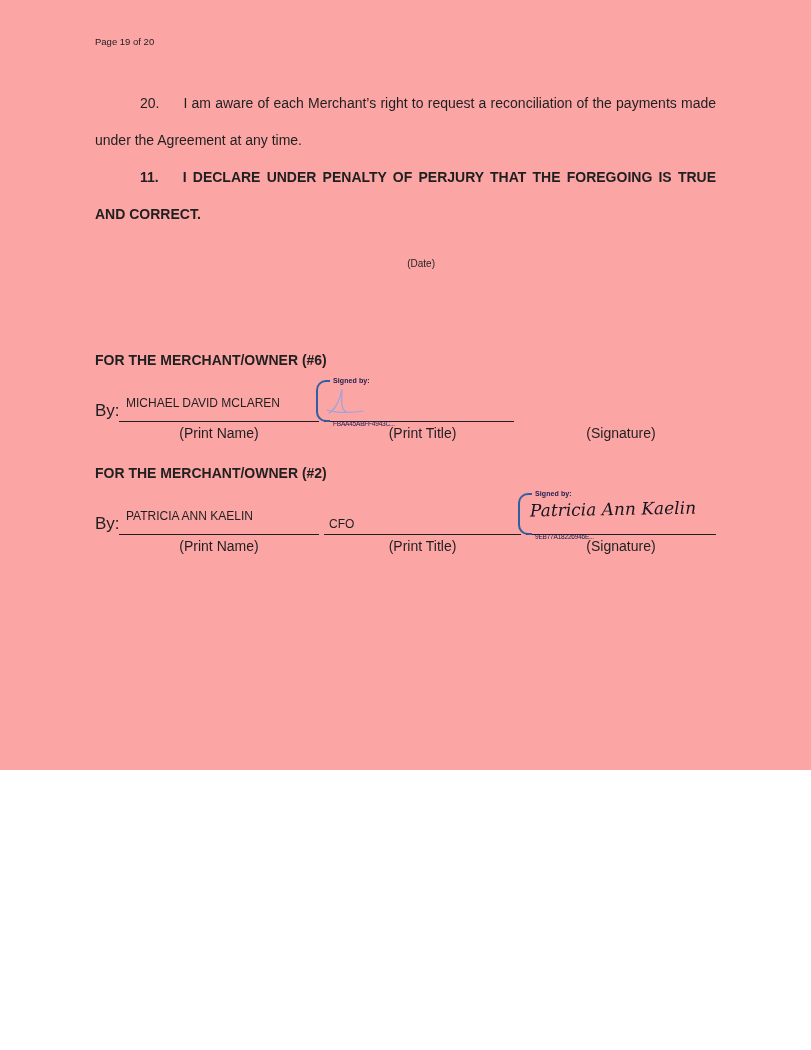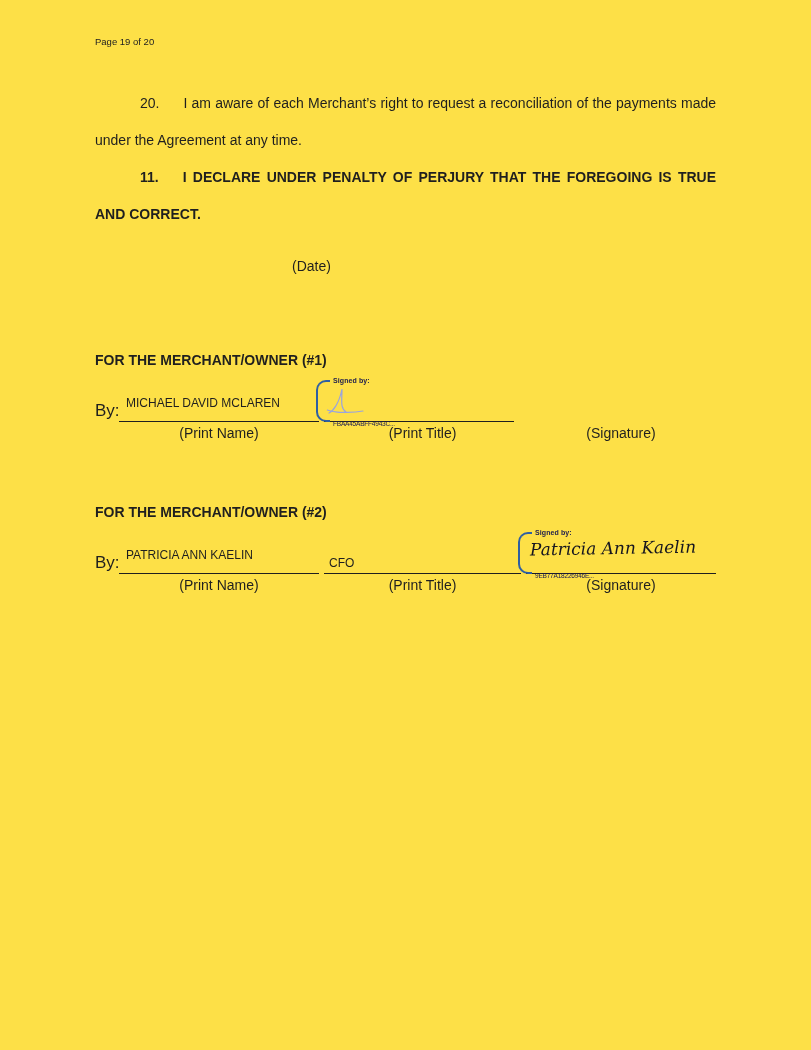--- a/index.html
+++ b/index.html
@@ -1,21 +1,21 @@
 <!DOCTYPE html>
 <html><head>
 <meta charset="utf-8">
 <style>
   * { margin: 0; padding: 0; box-sizing: border-box; }
   html, body { background: #ffffff; }
   .page {
     position: relative;
     width: 811px;
-    height: 1050px;
-    background: #fde047;
+    height: 770px;
+    background: #fca5a5;
     font-family: "Liberation Sans", sans-serif;
     color: #1f1f1f;
     overflow: hidden;
   }
   .page-number {
     position: absolute;
     left: 95px; top: 36px;
     font-size: 9.5px;
     color: #222;
   }
@@ -40,29 +40,29 @@
     width: 247px;
     margin-left: 5px;
     border-bottom: 1.5px solid #1f1f1f;
     display: flex;
     align-items: flex-end;
   }
   .date-value { font-size: 27px; line-height: 32px; padding-left: 6px; }
   .date-caption {
     margin-left: 93px;
     width: 247px;
-    text-align: center;
-    font-size: 14px;
+    text-align: right;
+    font-size: 10px;
     margin-top: 2px;
   }
 
   
   .signer { position: absolute; left: 95px; width: 640px; }
   .signer-1 { top: 352px; }
-  .signer-2 { top: 504px; }
+  .signer-2 { top: 465px; }
   .signer-heading { font-size: 14px; font-weight: bold; }
   .sig-row { display: flex; align-items: flex-end; height: 52px; margin-top: 2px; }
   .by-label { font-size: 17px; width: 24px; padding-bottom: 1px; }
   .field {
     border-bottom: 1.5px solid #1f1f1f;
     display: flex;
     align-items: flex-end;
     height: 50px;
     position: relative;
   }
@@ -126,21 +126,21 @@
 
   <p class="para para-10"><span class="para-num">20.</span><span>I am aware of each Merchant’s right to request a reconciliation of the payments made under the Agreement at any time.</span></p>
 
   <p class="para para-11"><span class="para-num">11.</span><span>I DECLARE UNDER PENALTY OF PERJURY THAT THE FOREGOING IS TRUE AND CORRECT.</span></p>
 
   <div class="exec">
     <div class="date-caption">(Date)</div>
   </div>
 
   <div class="signer signer-1">
-    <div class="signer-heading">FOR THE MERCHANT/OWNER (#1)</div>
+    <div class="signer-heading">FOR THE MERCHANT/OWNER (#6)</div>
     <div class="sig-row">
       <span class="by-label">By:</span>
       <span class="field name-field">
         <span class="field-value name-value">MICHAEL DAVID MCLAREN</span>
       </span>
       <span class="field sig-field">
         <span class="docusign">
           <span class="ds-bracket"></span>
           <span class="ds-signedby">Signed by:</span>
           <svg class="ds-scribble" width="46" height="32" viewBox="0 0 46 32">

